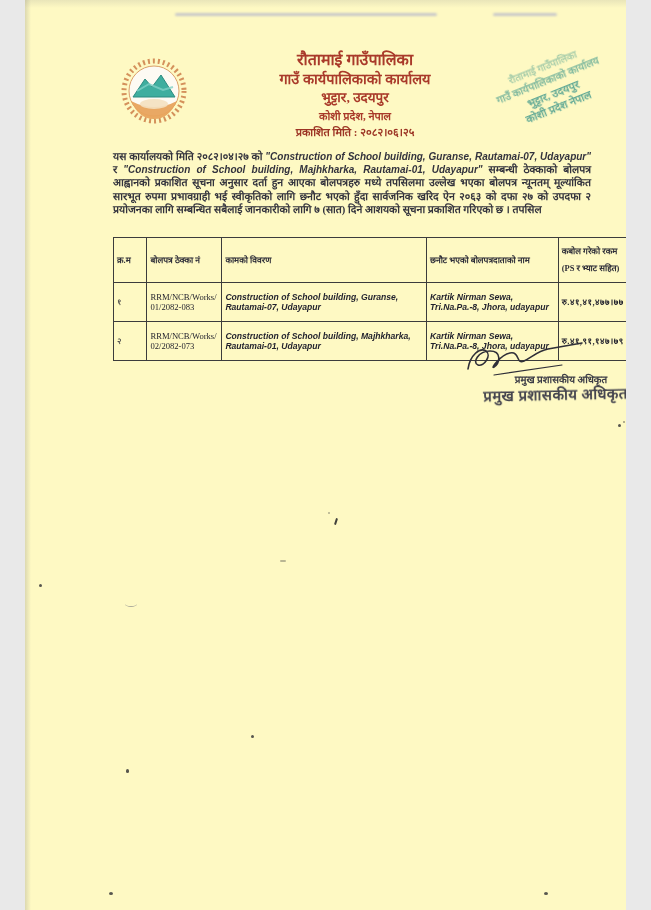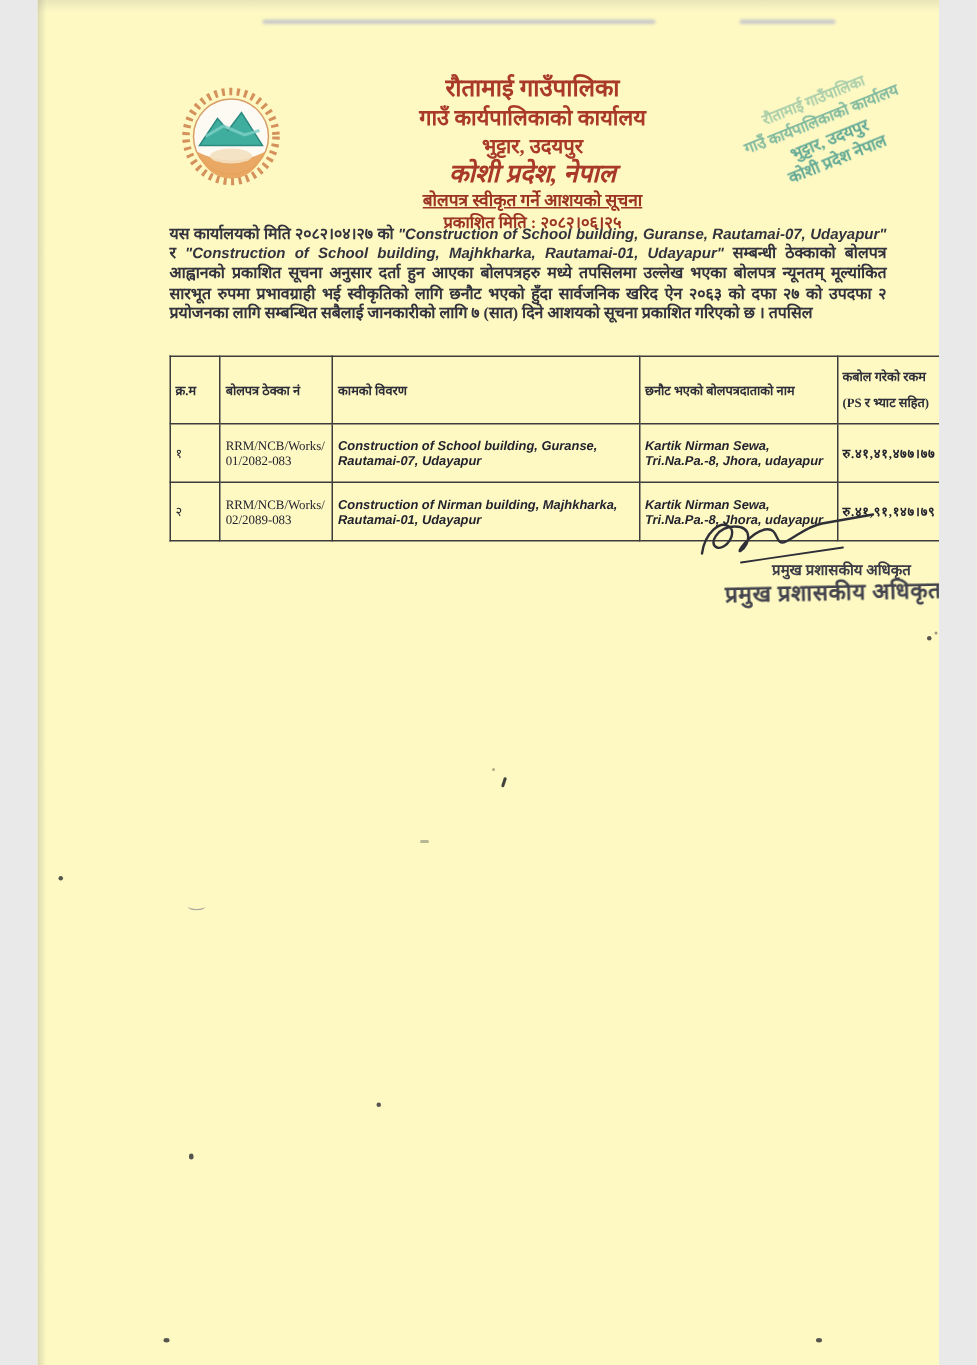--- a/index.html
+++ b/index.html
@@ -14,21 +14,21 @@
     background:linear-gradient(to right,rgba(120,120,120,.25),rgba(120,120,120,0));}
   .edge-shadow-top{position:absolute;left:0;top:0;width:651px;height:8px;
     background:linear-gradient(to bottom,rgba(140,140,140,.18),rgba(140,140,140,0));}
   .scan-streak{position:absolute;background:#c9c9c9;filter:blur(1px);border-radius:2px;}
 
   
   .letterhead{position:absolute;left:180px;top:50px;width:300px;text-align:center;color:#a93a2a;}
   .lh1{font-size:16px;font-weight:bold;line-height:20px;}
   .lh2{font-size:14.5px;font-weight:bold;line-height:19px;}
   .lh3{font-size:13.5px;font-weight:bold;line-height:18px;}
-  .lh4{font-size:17px;font-weight:bold;line-height:18px;font-style:italic;}
+  .lh4{font-size:11px;font-weight:bold;line-height:18px;}
   .lh-title{font-size:11.5px;font-weight:bold;line-height:15px;margin-top:2px;
     text-decoration:underline;color:#9c3424;}
   .lh-date{font-size:11px;font-weight:bold;line-height:14px;color:#9c3424;}
 
   
   .logo{position:absolute;left:92px;top:57px;width:74px;height:76px;}
 
   
   .stamp{
     position:absolute;left:462px;top:58px;width:140px;height:90px;
@@ -104,21 +104,20 @@
       <path d="M14 44 Q37 56 60 44 Q52 62 37 62 Q22 62 14 44 Z" fill="#e8a35c" opacity="0.95"></path>
       <ellipse cx="37" cy="47" rx="14" ry="5" fill="#f4e0c0" opacity="0.9"></ellipse>
     </svg>
   </div>
 
   <div class="letterhead">
     <div class="lh1">रौतामाई गाउँपालिका</div>
     <div class="lh2">गाउँ कार्यपालिकाको कार्यालय</div>
     <div class="lh3">भुट्टार, उदयपुर</div>
     <div class="lh4">कोशी प्रदेश, नेपाल</div>
-    <div class="lh-title">बोलपत्र स्वीकृत गर्ने आशयको सूचना</div>
     <div class="lh-date">प्रकाशित मिति : २०८२।०६।२५</div>
   </div>
 
   <div class="stamp">
     <div class="s1">रौतामाई गाउँपालिका</div>
     <div class="s2">गाउँ कार्यपालिकाको कार्यालय</div>
     <div class="s3">भुट्टार, उदयपुर</div>
     <div class="s4">कोशी प्रदेश नेपाल</div>
   </div>
 
@@ -147,22 +146,22 @@
     <tbody>
       <tr>
         <td>१</td>
         <td class="cell-contract">RRM/NCB/Works/01/2082-083</td>
         <td class="cell-en">Construction of School building, Guranse, Rautamai-07, Udayapur</td>
         <td class="cell-en">Kartik Nirman Sewa, Tri.Na.Pa.-8, Jhora, udayapur</td>
         <td class="cell-amount">रु.४१,४१,४७७।७७</td>
       </tr>
       <tr>
         <td>२</td>
-        <td class="cell-contract">RRM/NCB/Works/02/2089-083</td>
-        <td class="cell-en">Construction of Nirman building, Majhkharka, Rautamai-01, Udayapur</td>
+        <td class="cell-contract">RRM/NCB/Works/02/2082-073</td>
+        <td class="cell-en">Construction of School building, Majhkharka, Rautamai-01, Udayapur</td>
         <td class="cell-en">Kartik Nirman Sewa, Tri.Na.Pa.-8, Jhora, udayapur</td>
         <td class="cell-amount">रु.४१,९१,१४७।७९</td>
       </tr>
     </tbody>
   </table>
 
   <div class="sig-scribble">
     <svg width="140" height="38" viewBox="0 0 140 38">
       <path d="M18 28 C20 14 30 6 36 10 C42 14 34 26 28 24 C22 22 28 10 40 10 C52 10 50 22 44 26 C40 29 50 14 60 12 C70 10 66 24 74 20 C82 16 88 10 98 8 L132 2" fill="none" stroke="#2f2f38" stroke-width="1.6" stroke-linecap="round"></path>
       <path d="M44 34 L112 24" fill="none" stroke="#2f2f38" stroke-width="1.2" stroke-linecap="round"></path>

